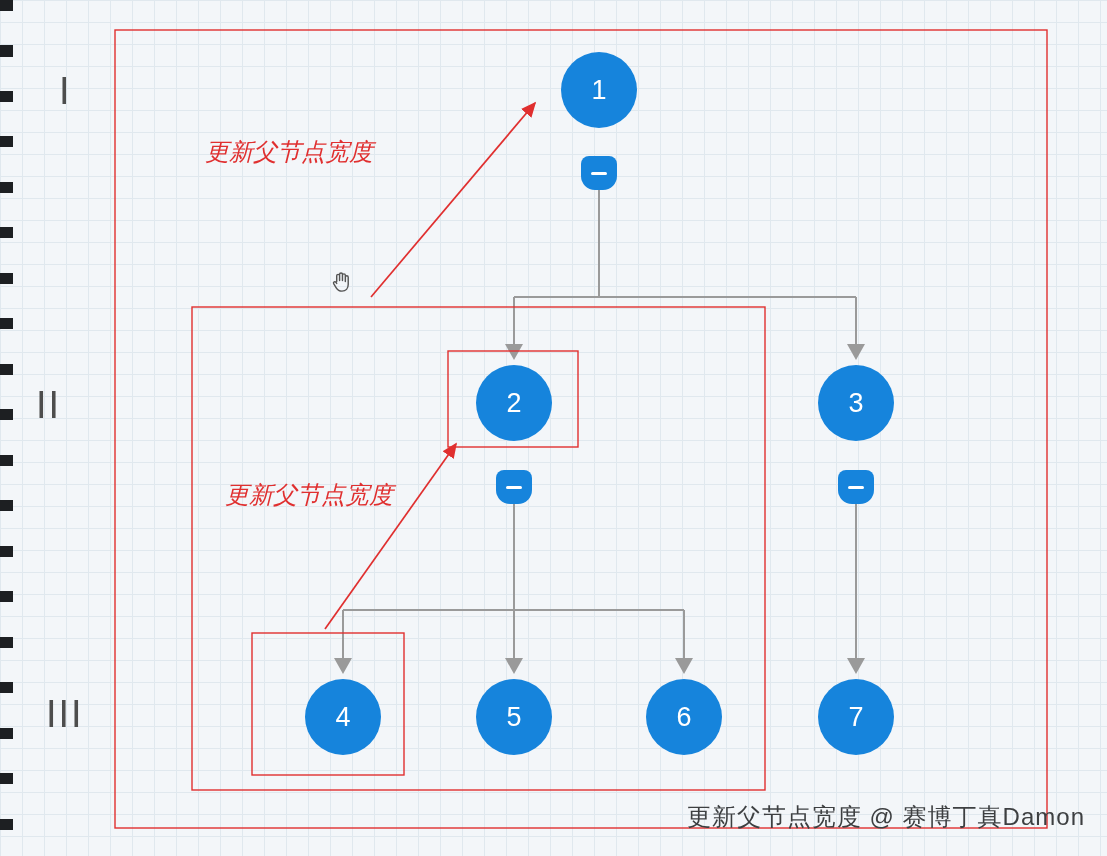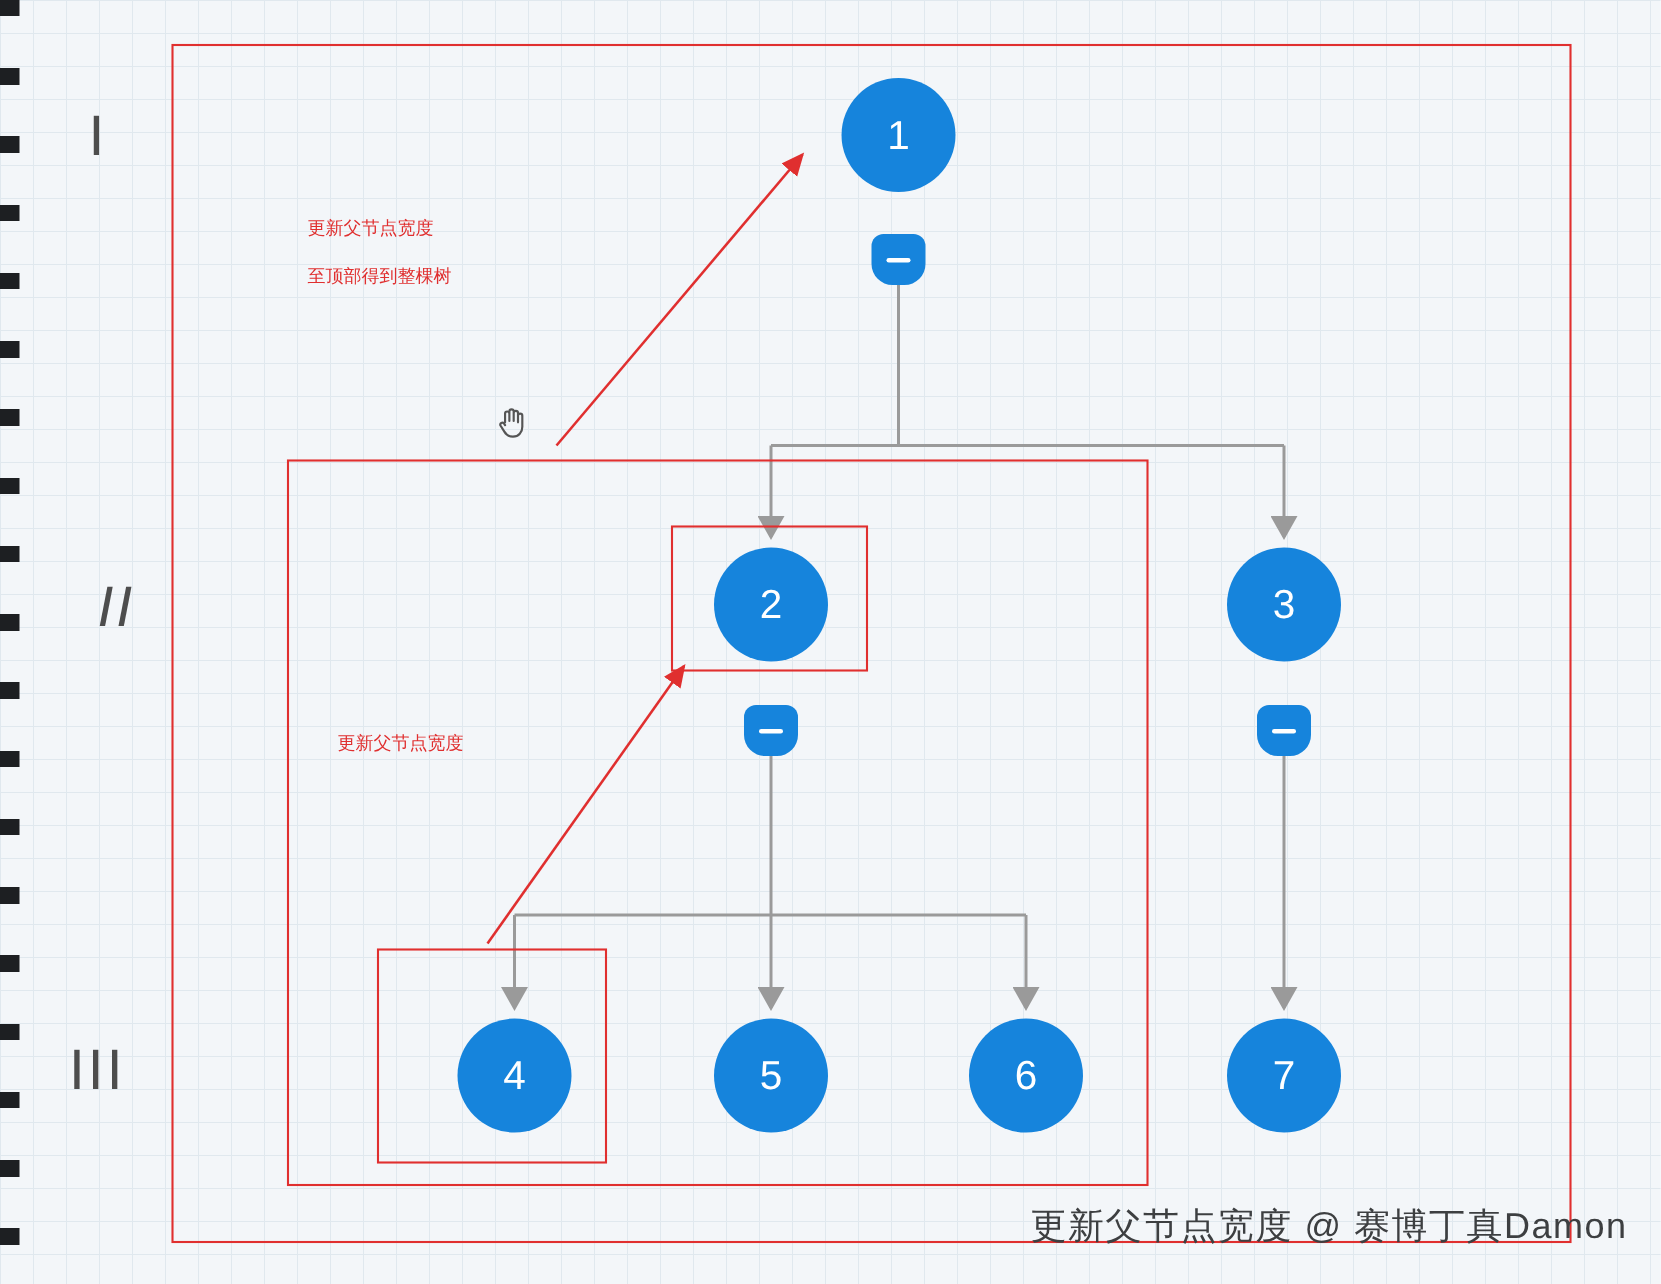--- a/index.html
+++ b/index.html
@@ -53,23 +53,24 @@
   .level-label {
     position: absolute;
     color: #4d4d4d;
     font-size: 38px;
     letter-spacing: 2px;
   }
 
   .note {
     position: absolute;
     color: #e02f2f;
-    font-size: 12px;
+    font-size: 24px;
     line-height: 32px;
     white-space: nowrap;
+    font-style: italic;
   }
 
   .watermark {
     position: absolute;
     right: 22px; top: 801px;
     color: #3d3f41;
     font-size: 24px;
     letter-spacing: 1px;
   }
 
@@ -112,21 +113,21 @@
       <rect x="252" y="633" width="152" height="142"></rect>
     </g>
 
     <g stroke="#e02f2f" stroke-width="1.7" fill="none">
       <path d="M371 297 L535 103" marker-end="url(#arrow-red)"></path>
       <path d="M325 629 L456 444" marker-end="url(#arrow-red)"></path>
     </g>
   </svg>
 
   <div class="level-label" style="left:59px; top:70px;">I</div>
-  <div class="level-label" style="left:65px; top:384px;font-style:italic;">II</div>
+  <div class="level-label" style="left:36px; top:384px;">II</div>
   <div class="level-label" style="left:46px; top:693px;text-align:center;">III</div>
 
   <div class="node" style="left:561px; top:52px;">
     <span class="node-label">1</span>
   </div>
   <div class="node" style="left:476px; top:365px;">
     <span class="node-label">2</span>
   </div>
   <div class="node" style="left:818px; top:365px;">
     <span class="node-label">3</span>
@@ -149,21 +150,20 @@
   </div>
   <div class="expander" style="left:496px; top:470px;">
     <span class="minus"></span>
   </div>
   <div class="expander" style="left:838px; top:470px;">
     <span class="minus"></span>
   </div>
 
   <div class="note" style="left:205px; top:136px;">
     <div>更新父节点宽度</div>
-    <div>至顶部得到整棵树</div>
   </div>
   <div class="note" style="left:225px; top:479px;">
     <div>更新父节点宽度</div>
   </div>
 
   <div class="hand-cursor">
     <svg width="23" height="23" viewBox="0 0 24 24" fill="none" stroke="#555" stroke-width="1.5" stroke-linecap="round" stroke-linejoin="round">
       <path d="M7 11 V5 a1.5 1.5 0 0 1 3 0 V10 M10 10 V3.5 a1.5 1.5 0 0 1 3 0 V10 M13 10 V4.5 a1.5 1.5 0 0 1 3 0 V11 M16 11 V6.5 a1.5 1.5 0 0 1 3 0 V14 c0 4 -2.5 7 -6.5 7 c-3 0 -4.5 -1 -6 -3.5 L3.8 13.2 a1.4 1.4 0 0 1 2.4 -1.4 L7 13"></path>
     </svg>
   </div>

